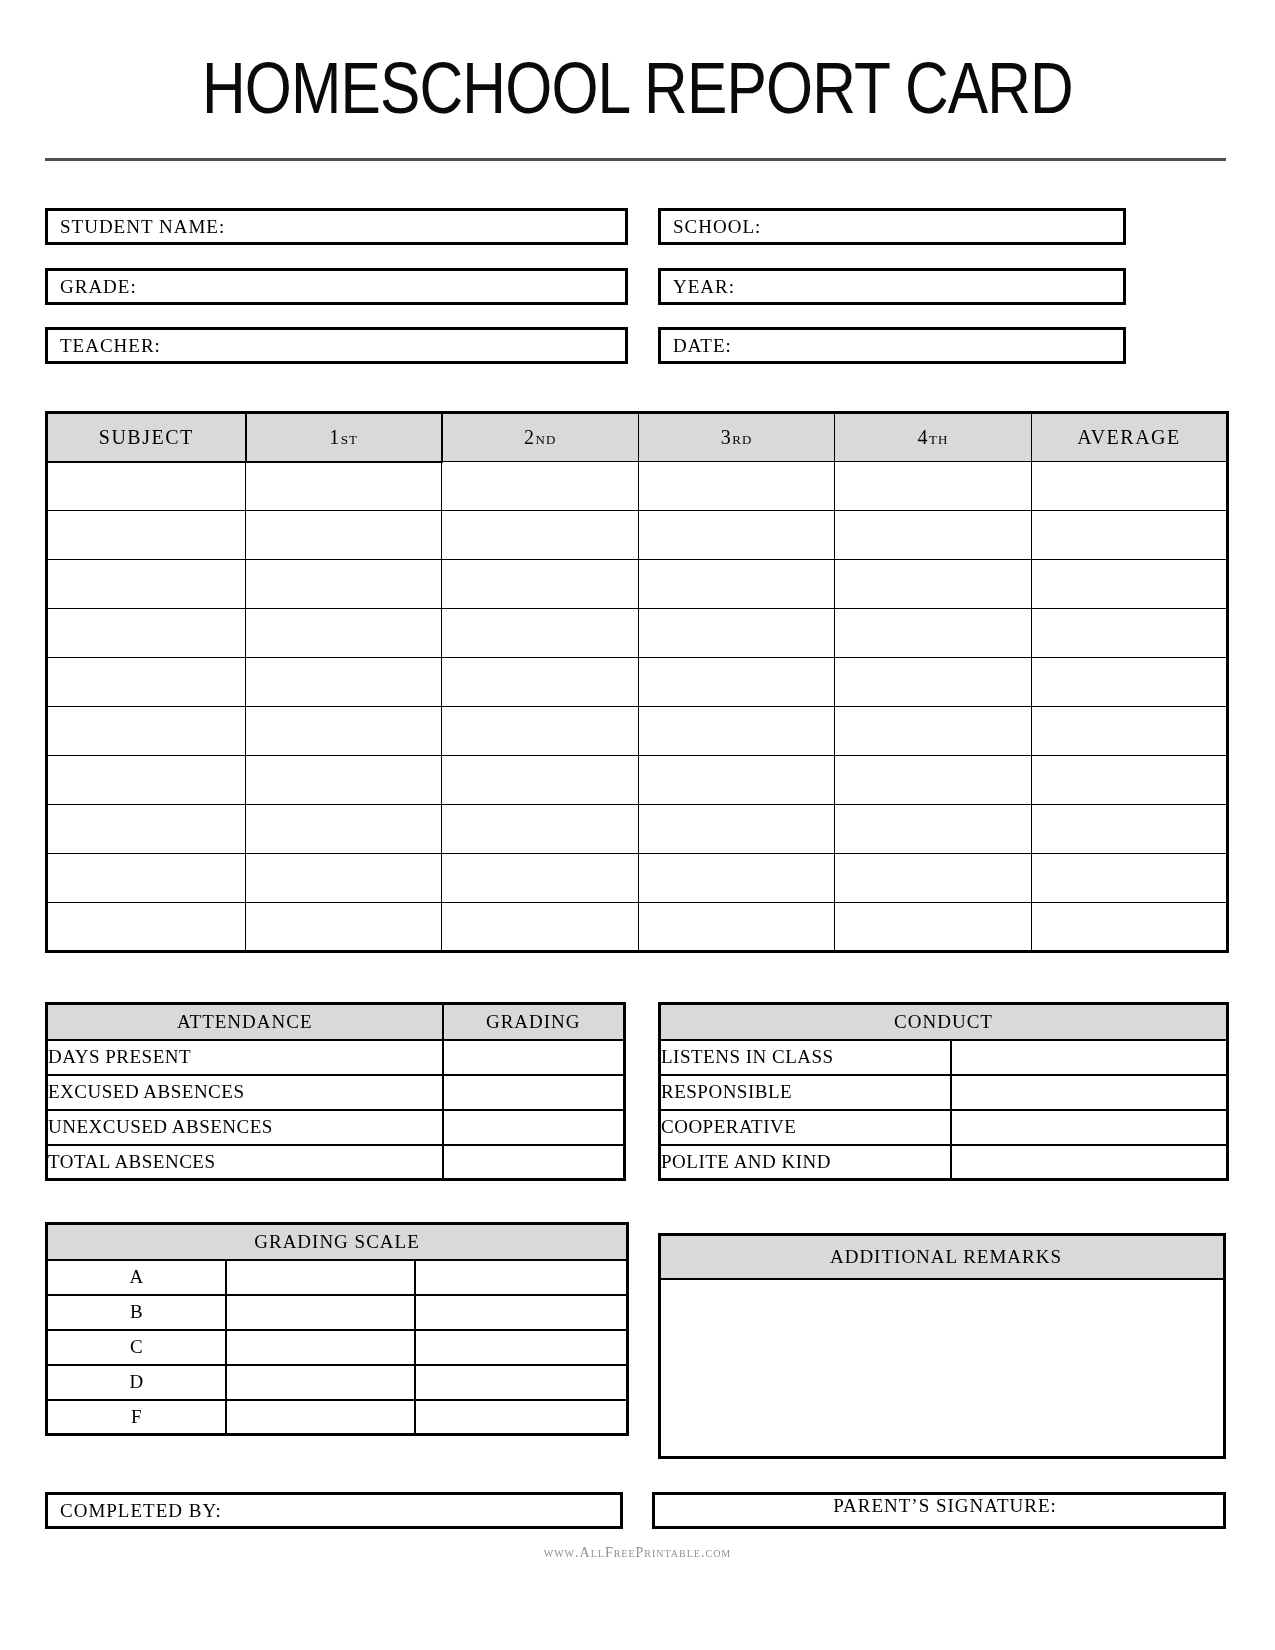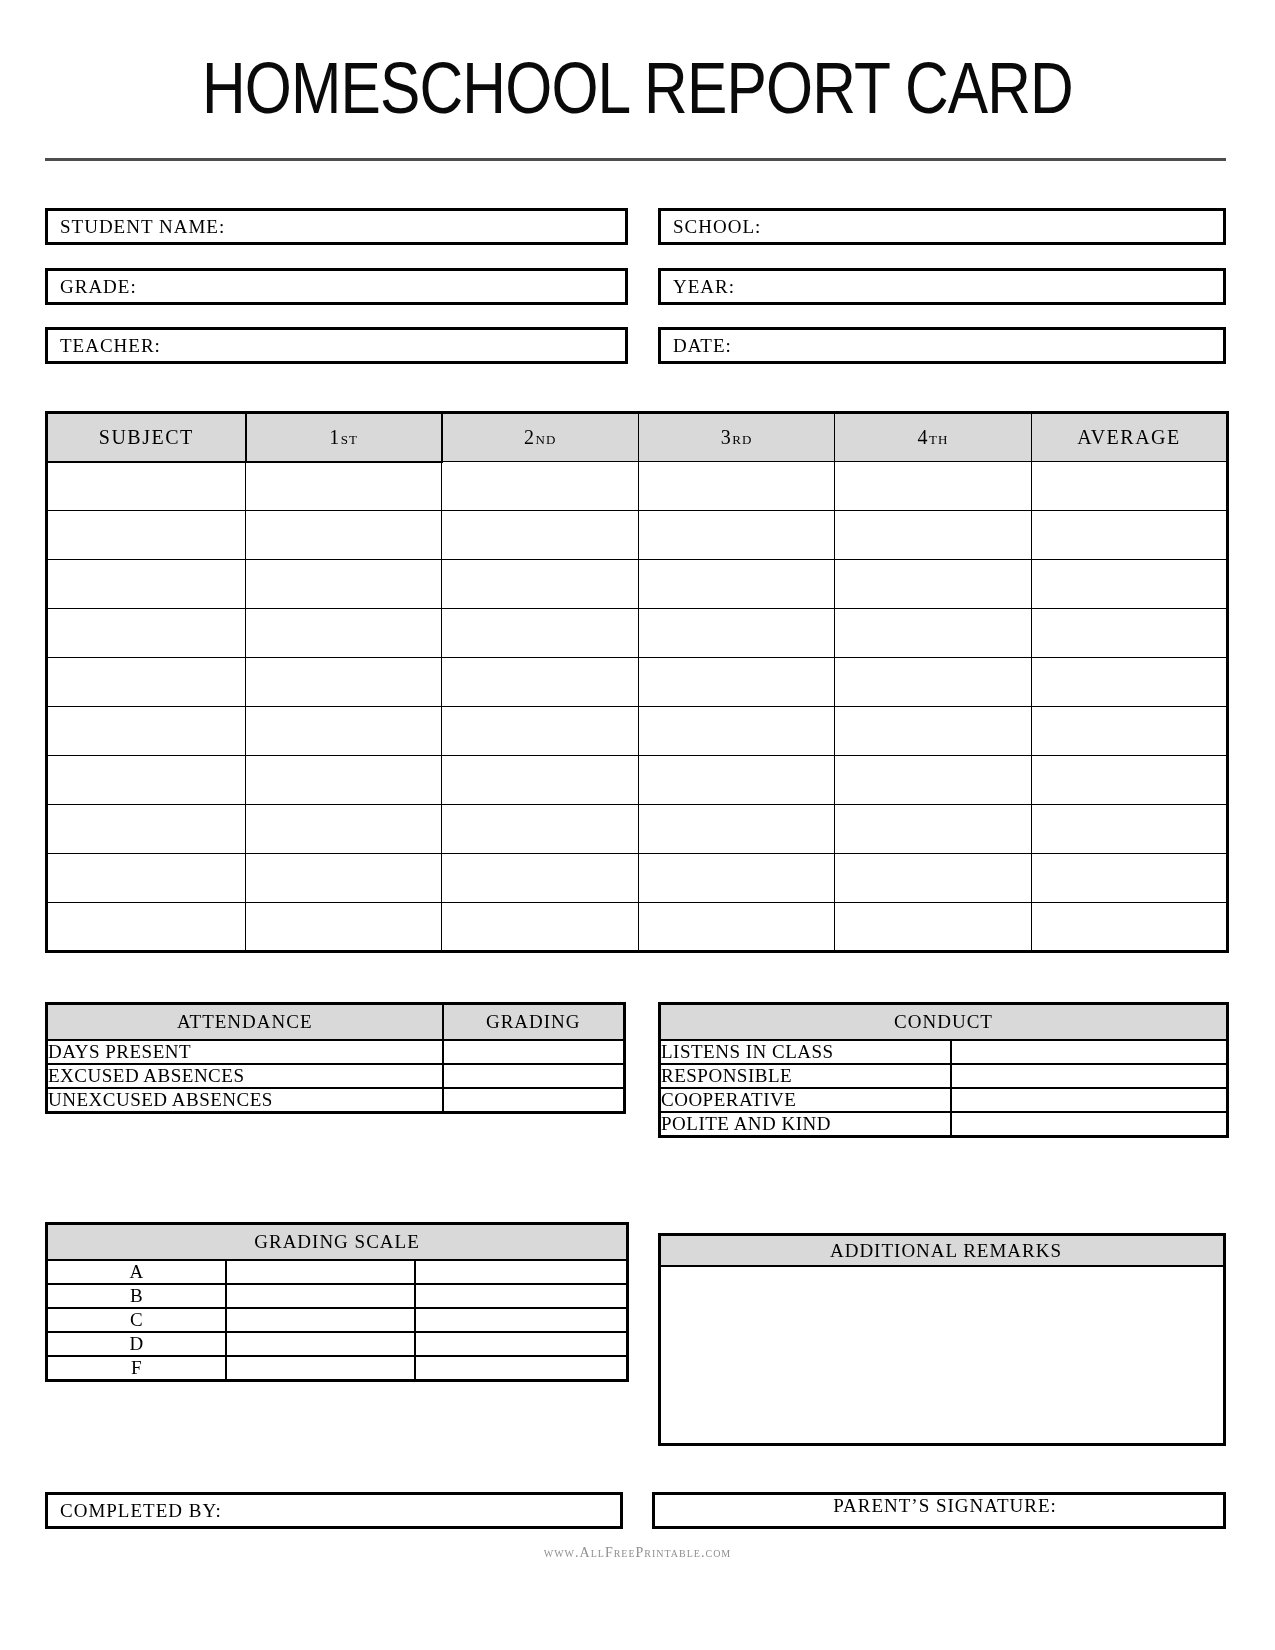--- a/index.html
+++ b/index.html
@@ -22,21 +22,21 @@
     position:absolute; left:45px; width:1181px; top:158px; height:3px;
     background:#4d4d4d;
   }
   
   .info-box {
     position:absolute; height:37px; border:3px solid #000;
     display:flex; align-items:center; padding-left:12px;
     font-size:19px; letter-spacing:1px; background:#fff;
   }
   .ib-l { left:45px;  width:583px; }
-  .ib-r { left:658px; width:568px; }
+  .ib-r { left:658px; width:468px; }
   .row1 { top:208px; } .row2 { top:268px; } .row3 { top:327px; }
   .info-label { white-space:nowrap; }
   .info-value { flex:1; height:100%; }
   
   table { border-collapse:collapse; table-layout:fixed; }
   .grades-table {
     position:absolute; left:45px; top:411px; width:1181px; height:542px;
     border:3px solid #000;
   }
   .grades-table th, .grades-table td { border:1.5px solid #000; padding:0; }
@@ -47,33 +47,33 @@
   .grades-table th.hd-strong { border-width:2.5px; }
   .ord-suffix { font-size:13px; letter-spacing:1px; }
   .grades-table td { height:48.8px; background:#fff; }
   
   .mini-table { position:absolute; border:3px solid #000; }
   .mini-table th, .mini-table td { border:2.5px solid #000; padding:0; font-weight:normal; }
   .mini-table th {
     background:#d9d9d9; font-size:19px; letter-spacing:1px;
     text-align:center; vertical-align:middle; height:36px;
   }
-  .mini-table td { height:24px; background:#fff; vertical-align:middle; }
+  .mini-table td { height:35px; background:#fff; vertical-align:middle; }
   .att-table  { left:45px;  top:1002px; width:578px; }
   .con-table  { left:658px; top:1002px; width:568px; }
   .grd-table  { left:45px;  top:1222px; width:581px; }
   .cell-label { font-size:19px; letter-spacing:0.5px; padding-left:10px; text-align:left; }
   .cell-center { font-size:19px; text-align:center; }
   
   .remarks {
     position:absolute; left:658px; top:1233px; width:568px;
     border:3px solid #000; background:#fff;
   }
   .remarks-header {
-    height:31px; background:#d9d9d9; border-bottom:2.5px solid #000;
+    height:44px; background:#d9d9d9; border-bottom:2.5px solid #000;
     display:flex; align-items:center; justify-content:center;
     font-size:19px; letter-spacing:1px;padding-left:8px;
   }
   .remarks-body { height:176px; }
   
   .sig-box {
     position:absolute; top:1492px; height:37px; border:3px solid #000;
     display:flex; align-items:center; padding-left:12px;
     font-size:19px; letter-spacing:1px; background:#fff;gap:18px;
   }
@@ -241,20 +241,24 @@
         <td></td>
       </tr>
       <tr>
         <td class="cell-label">EXCUSED ABSENCES</td>
         <td></td>
       </tr>
       <tr>
         <td class="cell-label">UNEXCUSED ABSENCES</td>
         <td></td>
       </tr>
+      <tr>
+        <td class="cell-label">TOTAL ABSENCES</td>
+        <td></td>
+      </tr>
     </tbody>
   </table>
 
   <table class="mini-table con-table">
     <colgroup>
         <col style="width:291px">
         <col style="width:277px">
       </colgroup>
     <thead>
       <tr>

